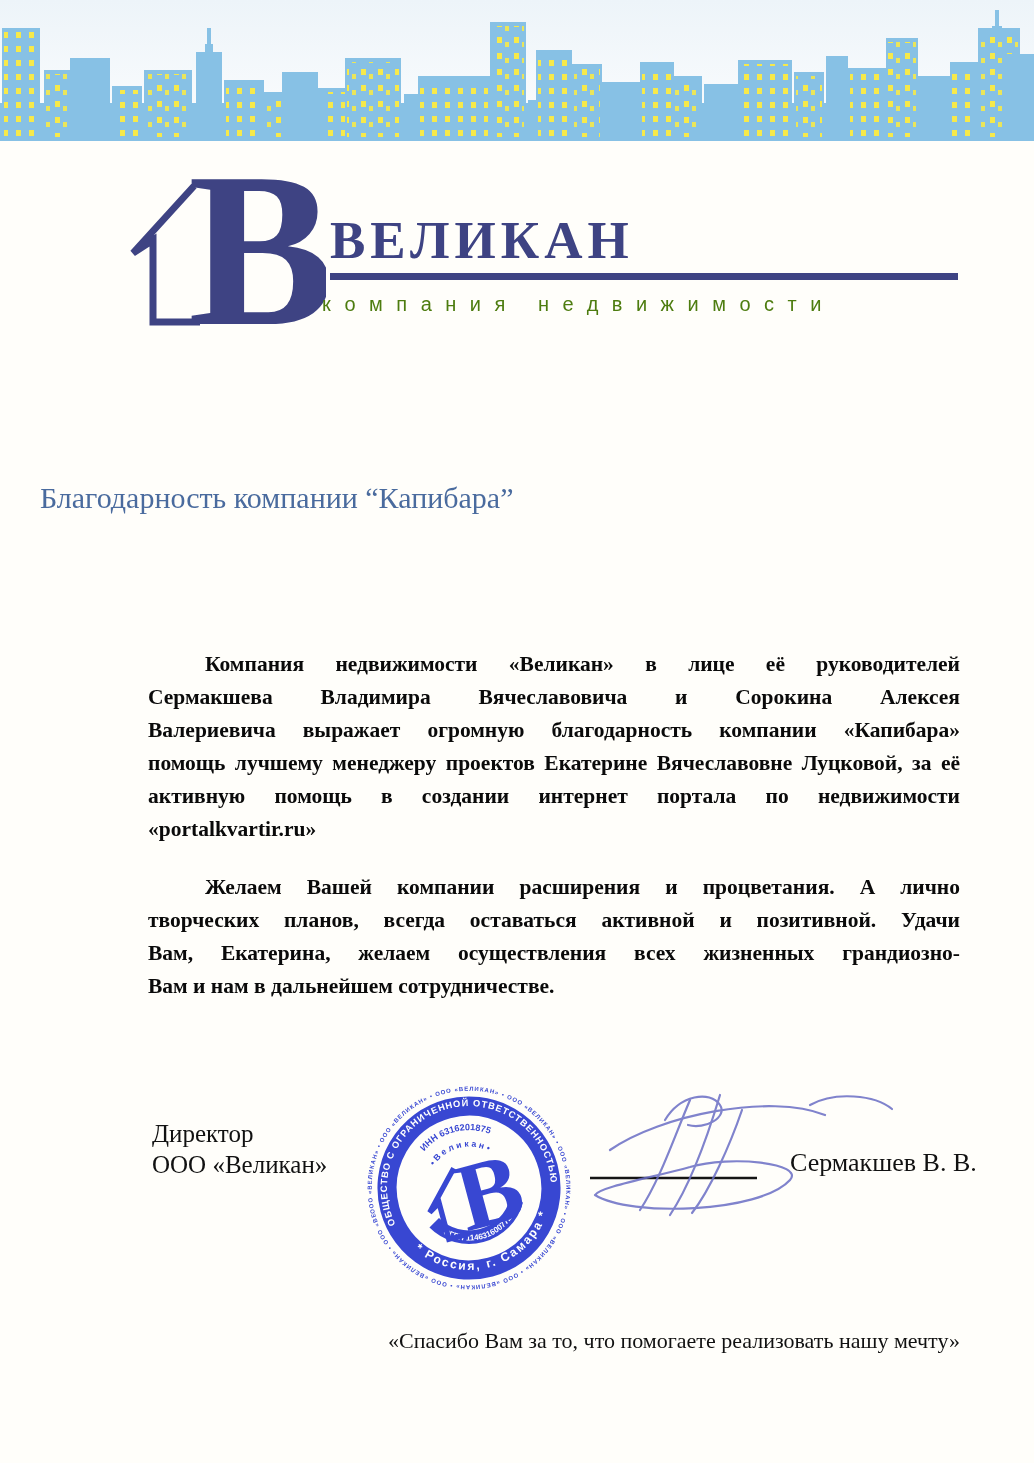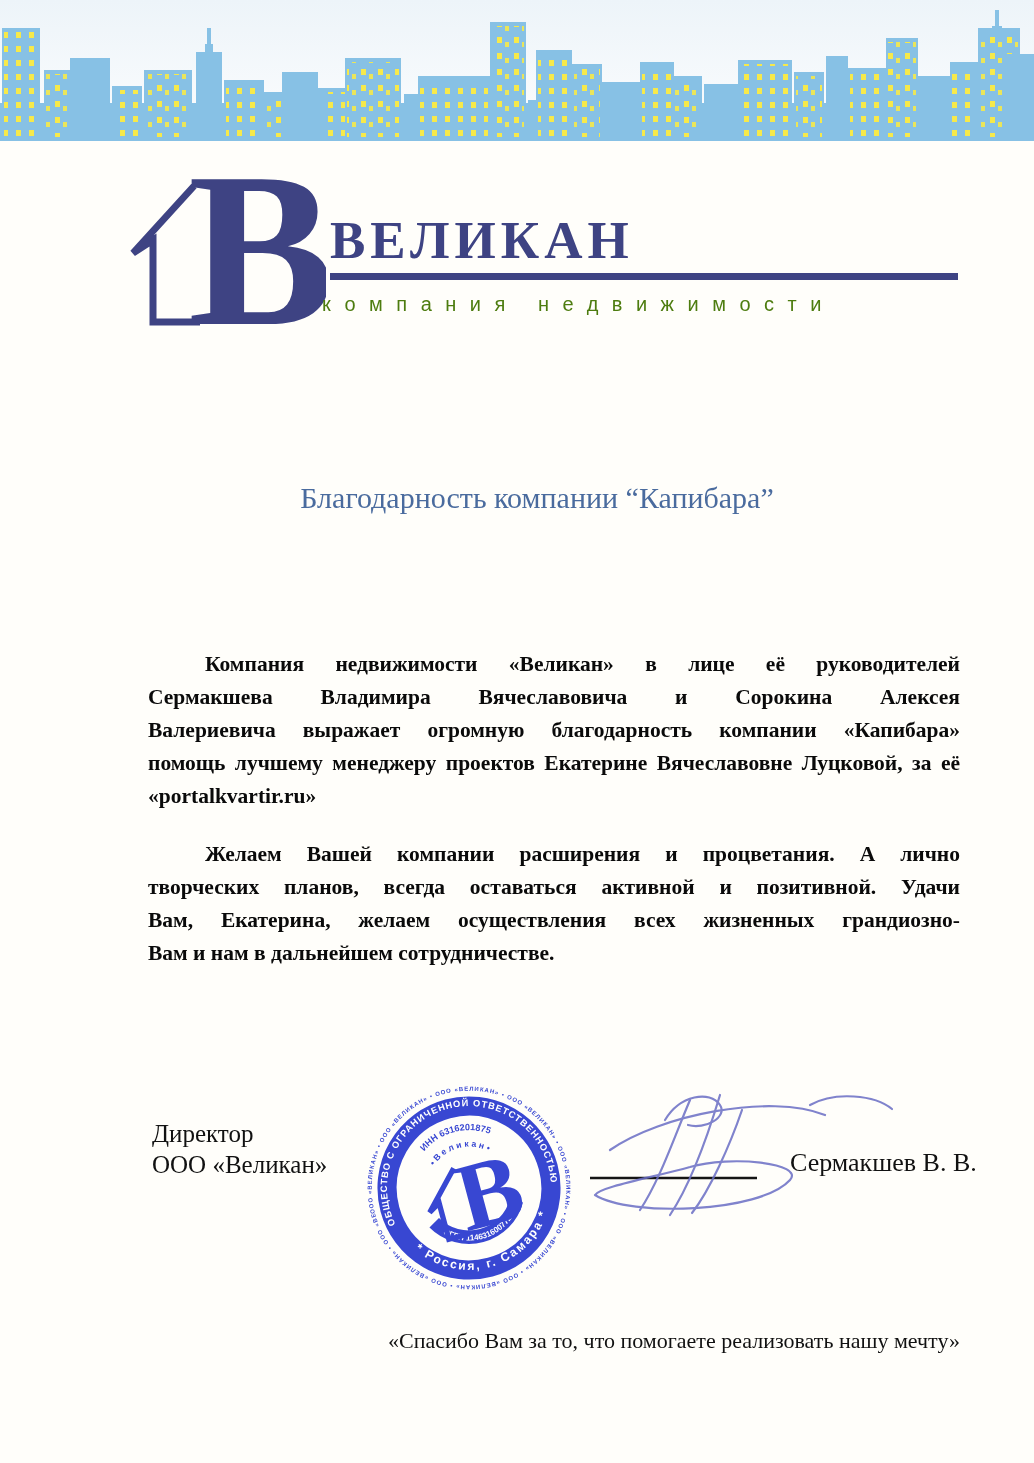--- a/index.html
+++ b/index.html
@@ -23,21 +23,21 @@
   }
   .logo-rule{position:absolute;left:330px;top:273px;width:628px;height:7px;background:#3e4383;}
   .logo-tagline{
     position:absolute;left:322px;top:293px;width:632px;
     font-family:"Liberation Sans", sans-serif;
     font-weight:400;font-size:20px;letter-spacing:13.5px;
     color:#4d7c0f;white-space:nowrap;
   }
   .doc-title{
     position:absolute;left:40px;top:481px;width:994px;
-    text-align:center;font-size:30px;color:#4a6b9e;
+    font-size:30px;color:#4a6b9e;
   }
   .body-text{
     position:absolute;left:148px;top:648px;width:812px;
     font-size:21.5px;font-weight:bold;color:#0a0a0a;
   }
   .para{margin:0 0 25px 0;}
   .bline{height:33px;line-height:33px;white-space:normal;}
   .bline.j{text-align:justify;text-align-last:justify;}
   .bline.ind{padding-left:57px;}
   .sig-row{position:absolute;left:0;top:1075px;width:1034px;height:230px;}
@@ -141,20 +141,21 @@
   <div class="logo-tagline">компания недвижимости</div>
 
   <div class="doc-title">Благодарность компании “Капибара”</div>
 
   <div class="body-text">
     <div class="para">
         <div class="bline j ind">Компания недвижимости «Великан» в лице её руководителей</div>
         <div class="bline j">Сермакшева Владимира Вячеславовича и Сорокина Алексея</div>
         <div class="bline j">Валериевича выражает огромную благодарность компании «Капибара»</div>
         <div class="bline j">помощь лучшему менеджеру проектов Екатерине Вячеславовне Луцковой, за её</div>
+        <div class="bline j">активную помощь в создании интернет портала по недвижимости</div>
         <div class="bline">«portalkvartir.ru»</div>
       </div>
     <div class="para">
         <div class="bline j ind">Желаем Вашей компании расширения и процветания. А лично</div>
         <div class="bline j">творческих планов, всегда оставаться активной и позитивной. Удачи</div>
         <div class="bline j">Вам, Екатерина, желаем осуществления всех жизненных грандиозно-</div>
         <div class="bline">Вам и нам в дальнейшем сотрудничестве.</div>
       </div>
   </div>
 

